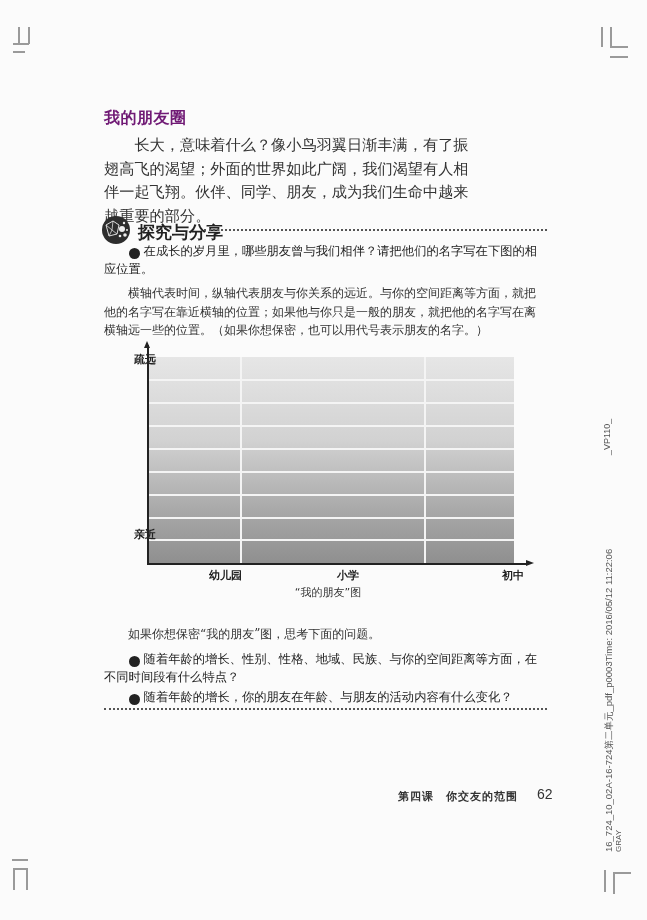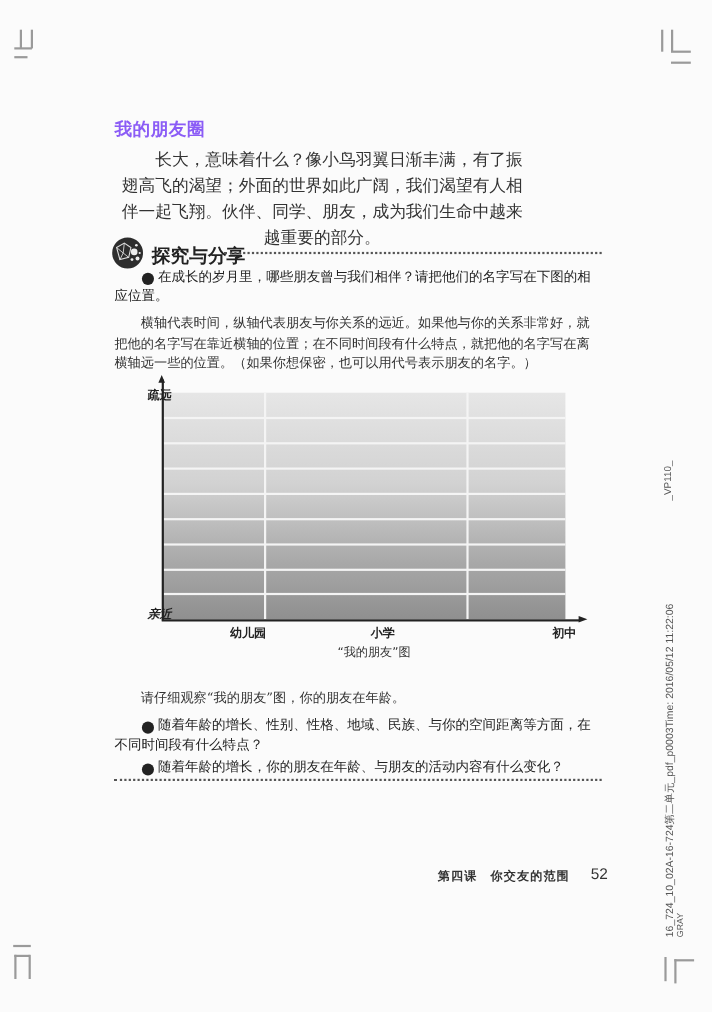--- a/index.html
+++ b/index.html
@@ -5,22 +5,22 @@
   html, body { margin: 0; padding: 0; }
   body {
     width: 647px; height: 920px; position: relative; overflow: hidden;
     background: #fbfbfb;
     font-family: "DejaVu Sans", "Liberation Sans", sans-serif;
     color: #2a2a2a;
   }
   .abs { position: absolute; }
   .crop { position: absolute; background: #9a9a9a; }
 
-  .section-title { left: 104px; top: 108px; font-size: 16px; font-weight: bold; color: #8b5cf6; letter-spacing: 0.5px; }
-  .intro { left: 104px; top: 134px; width: 378px; font-size: 15.2px; line-height: 23.5px; color: #333; text-align: center; }
+  .section-title { left: 104px; top: 108px; font-size: 16px; font-weight: bold; color: #701a75; letter-spacing: 0.5px; }
+  .intro { left: 104px; top: 134px; width: 378px; font-size: 15.2px; line-height: 23.5px; color: #333; }
   .intro p { margin: 0; text-indent: 2em; }
 
   .explore-icon { left: 101px; top: 215px; width: 30px; height: 30px; }
   .explore-title { left: 138px; top: 221px; font-size: 17px; font-weight: bold; color: #222; }
   .dots { height: 0; border-top: 2px dotted #555; }
 
   .q { font-size: 12.3px; line-height: 18px; color: #222; }
   .q .bullet { display: inline-block; width: 11px; height: 11px; border-radius: 50%; background: #222; color: #fff; font-size: 7px; line-height: 11px; text-align: center; vertical-align: 0px; margin-right: 4px; }
   .q p { margin: 0; text-indent: 2em; }
 
@@ -30,21 +30,21 @@
   
   .chart { left: 148px; top: 357px; width: 366px; height: 206px;
     background: linear-gradient(to bottom, #e6e6e6 0%, #d2d2d2 40%, #a8a8a8 75%, #8f8f8f 100%); }
   .hline { position: absolute; left: 0; right: 0; height: 1.5px; background: #f4f4f4; }
   .vline { position: absolute; top: 0; bottom: 0; width: 1.5px; background: #f4f4f4; }
   .yaxis { left: 147px; top: 345px; width: 1.5px; height: 219px; background: #222; }
   .yarrow { left: 144px; top: 341px; width: 0; height: 0; border-left: 3.5px solid transparent; border-right: 3.5px solid transparent; border-bottom: 7px solid #222; }
   .xaxis { left: 147px; top: 563px; width: 380px; height: 1.5px; background: #222; }
   .xarrow { left: 526px; top: 560px; width: 0; height: 0; border-top: 3.5px solid transparent; border-bottom: 3.5px solid transparent; border-left: 8px solid #222; }
   .axis-label { font-family: "DejaVu Serif", "Liberation Serif", serif; font-size: 11px; color: #222; font-weight: bold; padding-left: 13px; }
-  .caption { left: 280px; top: 585px; width: 120px; text-align: center; font-size: 11px; color: #333; }
+  .caption { left: 268px; top: 585px; width: 120px; text-align: center; font-size: 11px; color: #333; }
 
   .footer { left: 398px; top: 789px; font-family: "DejaVu Serif", "Liberation Serif", serif; font-size: 11px; color: #333; font-weight: bold; letter-spacing: 1px; }
   .pagenum { left: 537px; top: 786px; font-family: "Liberation Sans", sans-serif; font-size: 14px; color: #333; }
 
   .vert { transform-origin: left top; transform: rotate(-90deg); white-space: nowrap; font-family: "Liberation Sans", sans-serif; color: #555; }
 </style>
 </head>
 <body>
 
 <div class="crop" style="left:28px;top:27px;width:1.5px;height:17px;"></div>
@@ -84,56 +84,56 @@
   </svg>
 </div>
 <div class="abs explore-title">探究与分享</div>
 <div class="abs dots" style="left:204px;top:229px;width:343px;"></div>
 
 <div class="abs q" style="left:104px;top:242px;width:438px;">
   <p><span class="bullet">▶</span><span>在成长的岁月里，哪些朋友曾与我们相伴？请把他们的名字写在下图的相应位置。</span></p>
 </div>
 
 <div class="abs instr">
-  <p>横轴代表时间，纵轴代表朋友与你关系的远近。如果他与你的关系非常好，就把他的名字写在靠近横轴的位置；在不同时间段有什么特点，就把他的名字写在离横轴远一些的位置。（如果你想保密，也可以用代号表示朋友的名字。）</p>
+  <p>横轴代表时间，纵轴代表朋友与你关系的远近。与你的空间距离等方面，就把他的名字写在靠近横轴的位置；如果他与你只是一般的朋友，就把他的名字写在离横轴远一些的位置。（如果你想保密，也可以用代号表示朋友的名字。）</p>
 </div>
 
 <div class="abs chart">
   <div class="hline" style="top:22px;"></div>
   <div class="hline" style="top:45px;"></div>
   <div class="hline" style="top:68px;"></div>
   <div class="hline" style="top:91px;"></div>
   <div class="hline" style="top:114px;"></div>
   <div class="hline" style="top:137px;"></div>
   <div class="hline" style="top:160px;"></div>
   <div class="hline" style="top:182px;"></div>
   <div class="vline" style="left:92px;"></div>
   <div class="vline" style="left:276px;"></div>
 </div>
 <div class="abs yaxis"></div>
 <div class="abs yarrow"></div>
 <div class="abs xaxis"></div>
 <div class="abs xarrow"></div>
 
 <div class="abs axis-label" style="left:121px;top:352px;">疏远</div>
-<div class="abs axis-label" style="left:121px;top:551px;font-style:italic;">亲近</div>
+<div class="abs axis-label" style="left:121px;top:527px;">亲近</div>
 <div class="abs axis-label" style="left:196px;top:568px;">幼儿园</div>
 <div class="abs axis-label" style="left:324px;top:568px;">小学</div>
 <div class="abs axis-label" style="left:457px;top:568px;margin-left:32px;">初中</div>
 <div class="abs caption">“我的朋友”图</div>
 
 <div class="abs instr" style="top:625px;">
-  <p>请仔细观察“我的朋友”图，你的朋友在年龄。</p>
+  <p>如果你想保密“我的朋友”图，思考下面的问题。</p>
 </div>
 <div class="abs q" style="left:104px;top:650px;width:438px;">
   <p><span class="bullet">▶</span><span>随着年龄的增长、性别、性格、地域、民族、与你的空间距离等方面，在不同时间段有什么特点？</span></p>
 </div>
 <div class="abs q" style="left:104px;top:688px;width:438px;">
   <p><span class="bullet">▶</span><span>随着年龄的增长，你的朋友在年龄、与朋友的活动内容有什么变化？</span></p>
 </div>
 <div class="abs dots" style="left:104px;top:708px;width:443px;"></div>
 
 <div class="abs footer">第四课　你交友的范围</div>
-<div class="abs pagenum">52</div>
+<div class="abs pagenum">62</div>
 
 <div class="abs vert" style="left:602px;top:455px;font-size:9px;">_VP110_</div>
 <div class="abs vert" style="left:603px;top:852px;font-size:9.5px;">16_724_10_02A-16-724第二单元_pdf_p0003Time: 2016/05/12 11:22:06</div>
 <div class="abs vert" style="left:614px;top:852px;font-size:8px;">GRAY</div>
 
 </body></html>

